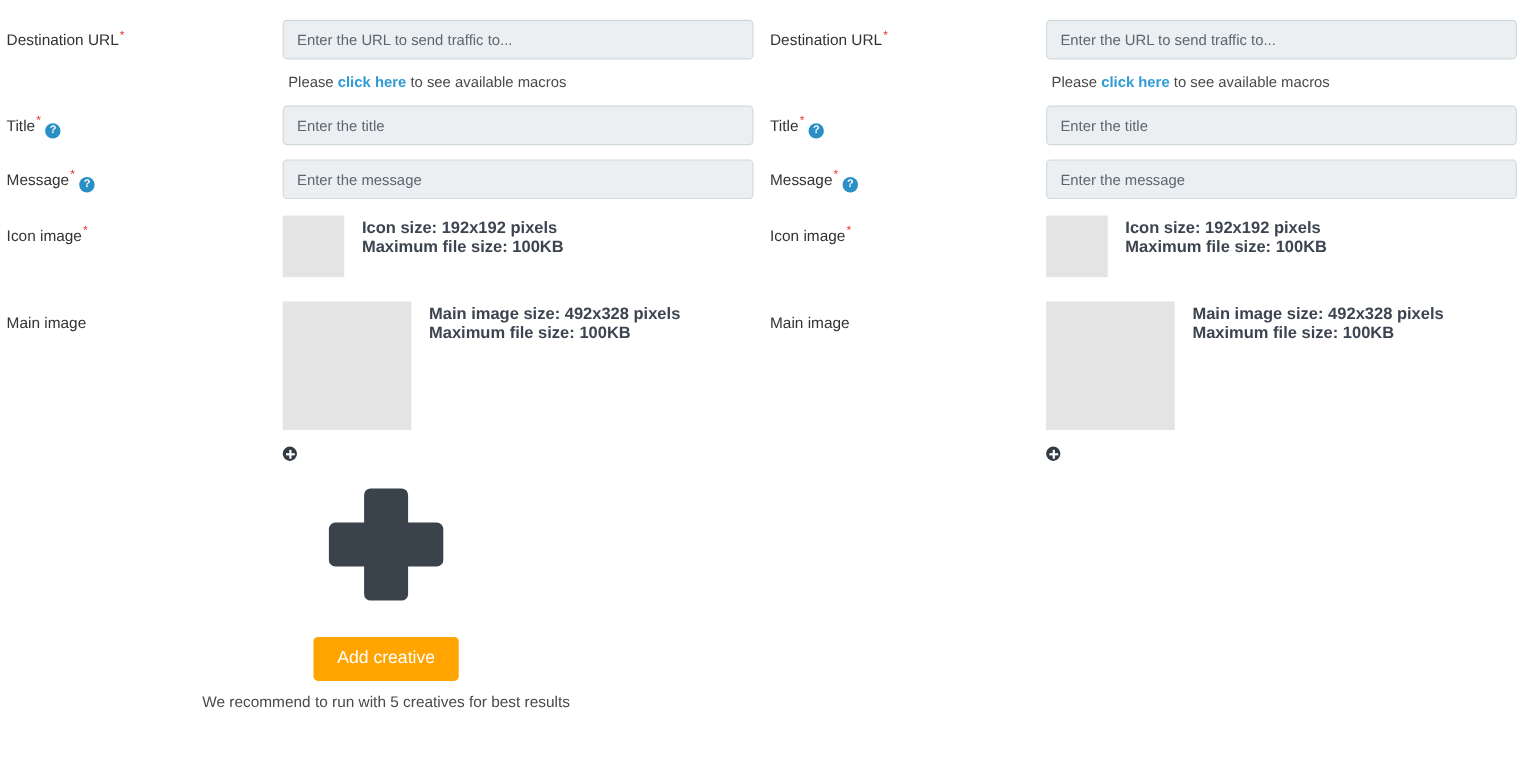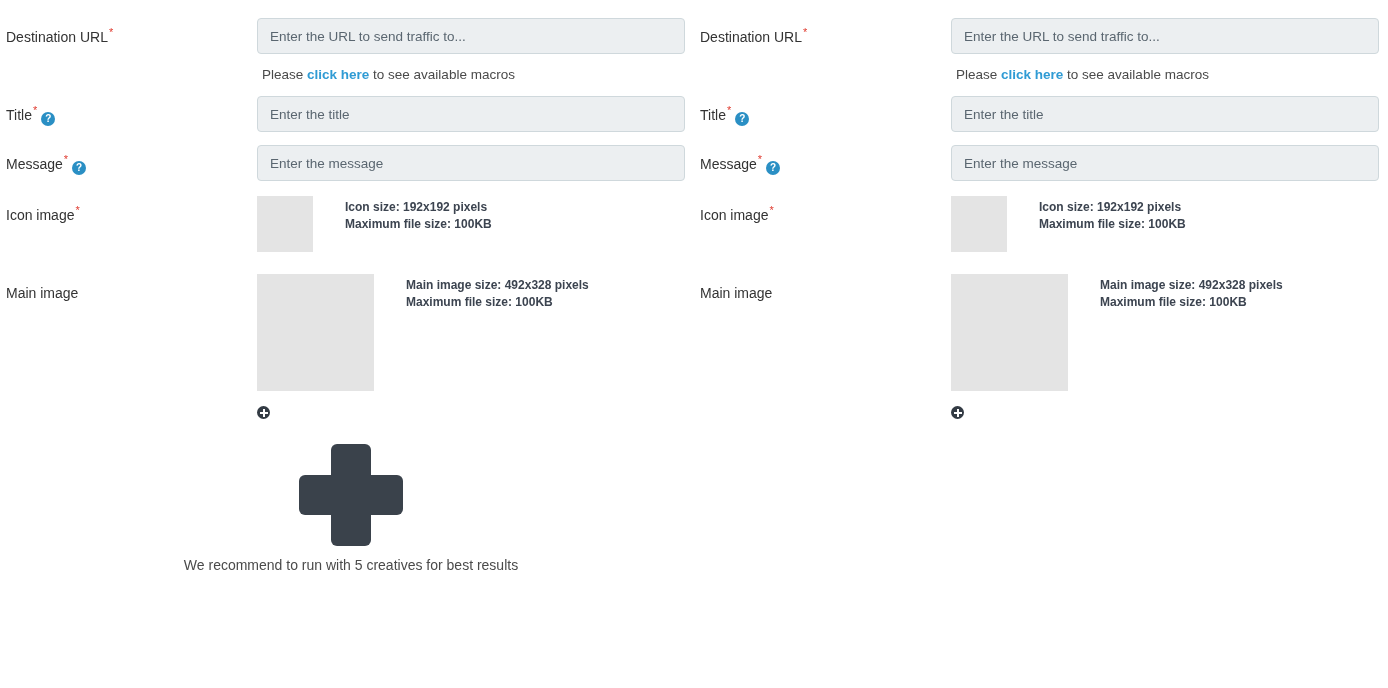--- a/index.html
+++ b/index.html
@@ -116,22 +116,22 @@
   }
   .thumb-icon {
     width: 56px;
     height: 56px;
   }
   .thumb-main {
     width: 117px;
     height: 117px;
   }
   .spec-text {
-    margin-left: 32px;
-    font-size: 12px;
+    margin-left: 16px;
+    font-size: 15px;
     font-weight: bold;
     color: #3c4450;
     line-height: 17px;
     padding-top: 3px;
   }
 
   
   .mini-add {
     display: block;
     width: 13px;
@@ -280,20 +280,23 @@
       </div>
     </div>
 
     <div style="text-align:center;padding-left:8px;">
       <div style="display:flex;justify-content:center;margin-top:25px;">
         <div class="big-plus">
           <span class="v"></span>
           <span class="h"></span>
         </div>
       </div>
+      <div style="margin-top:33px;">
+        <button class="add-btn">Add creative</button>
+      </div>
       <div class="recommend" style="margin-top:11px;">We recommend to run with 5 creatives for best results</div>
     </div>
 
   </div>
 
   <div class="col">
 
     <div class="form-row" style="margin-top:18px;">
       <div class="label-cell" style="padding-top:9px;">
         <span>Destination URL</span><span class="req">*</span>

